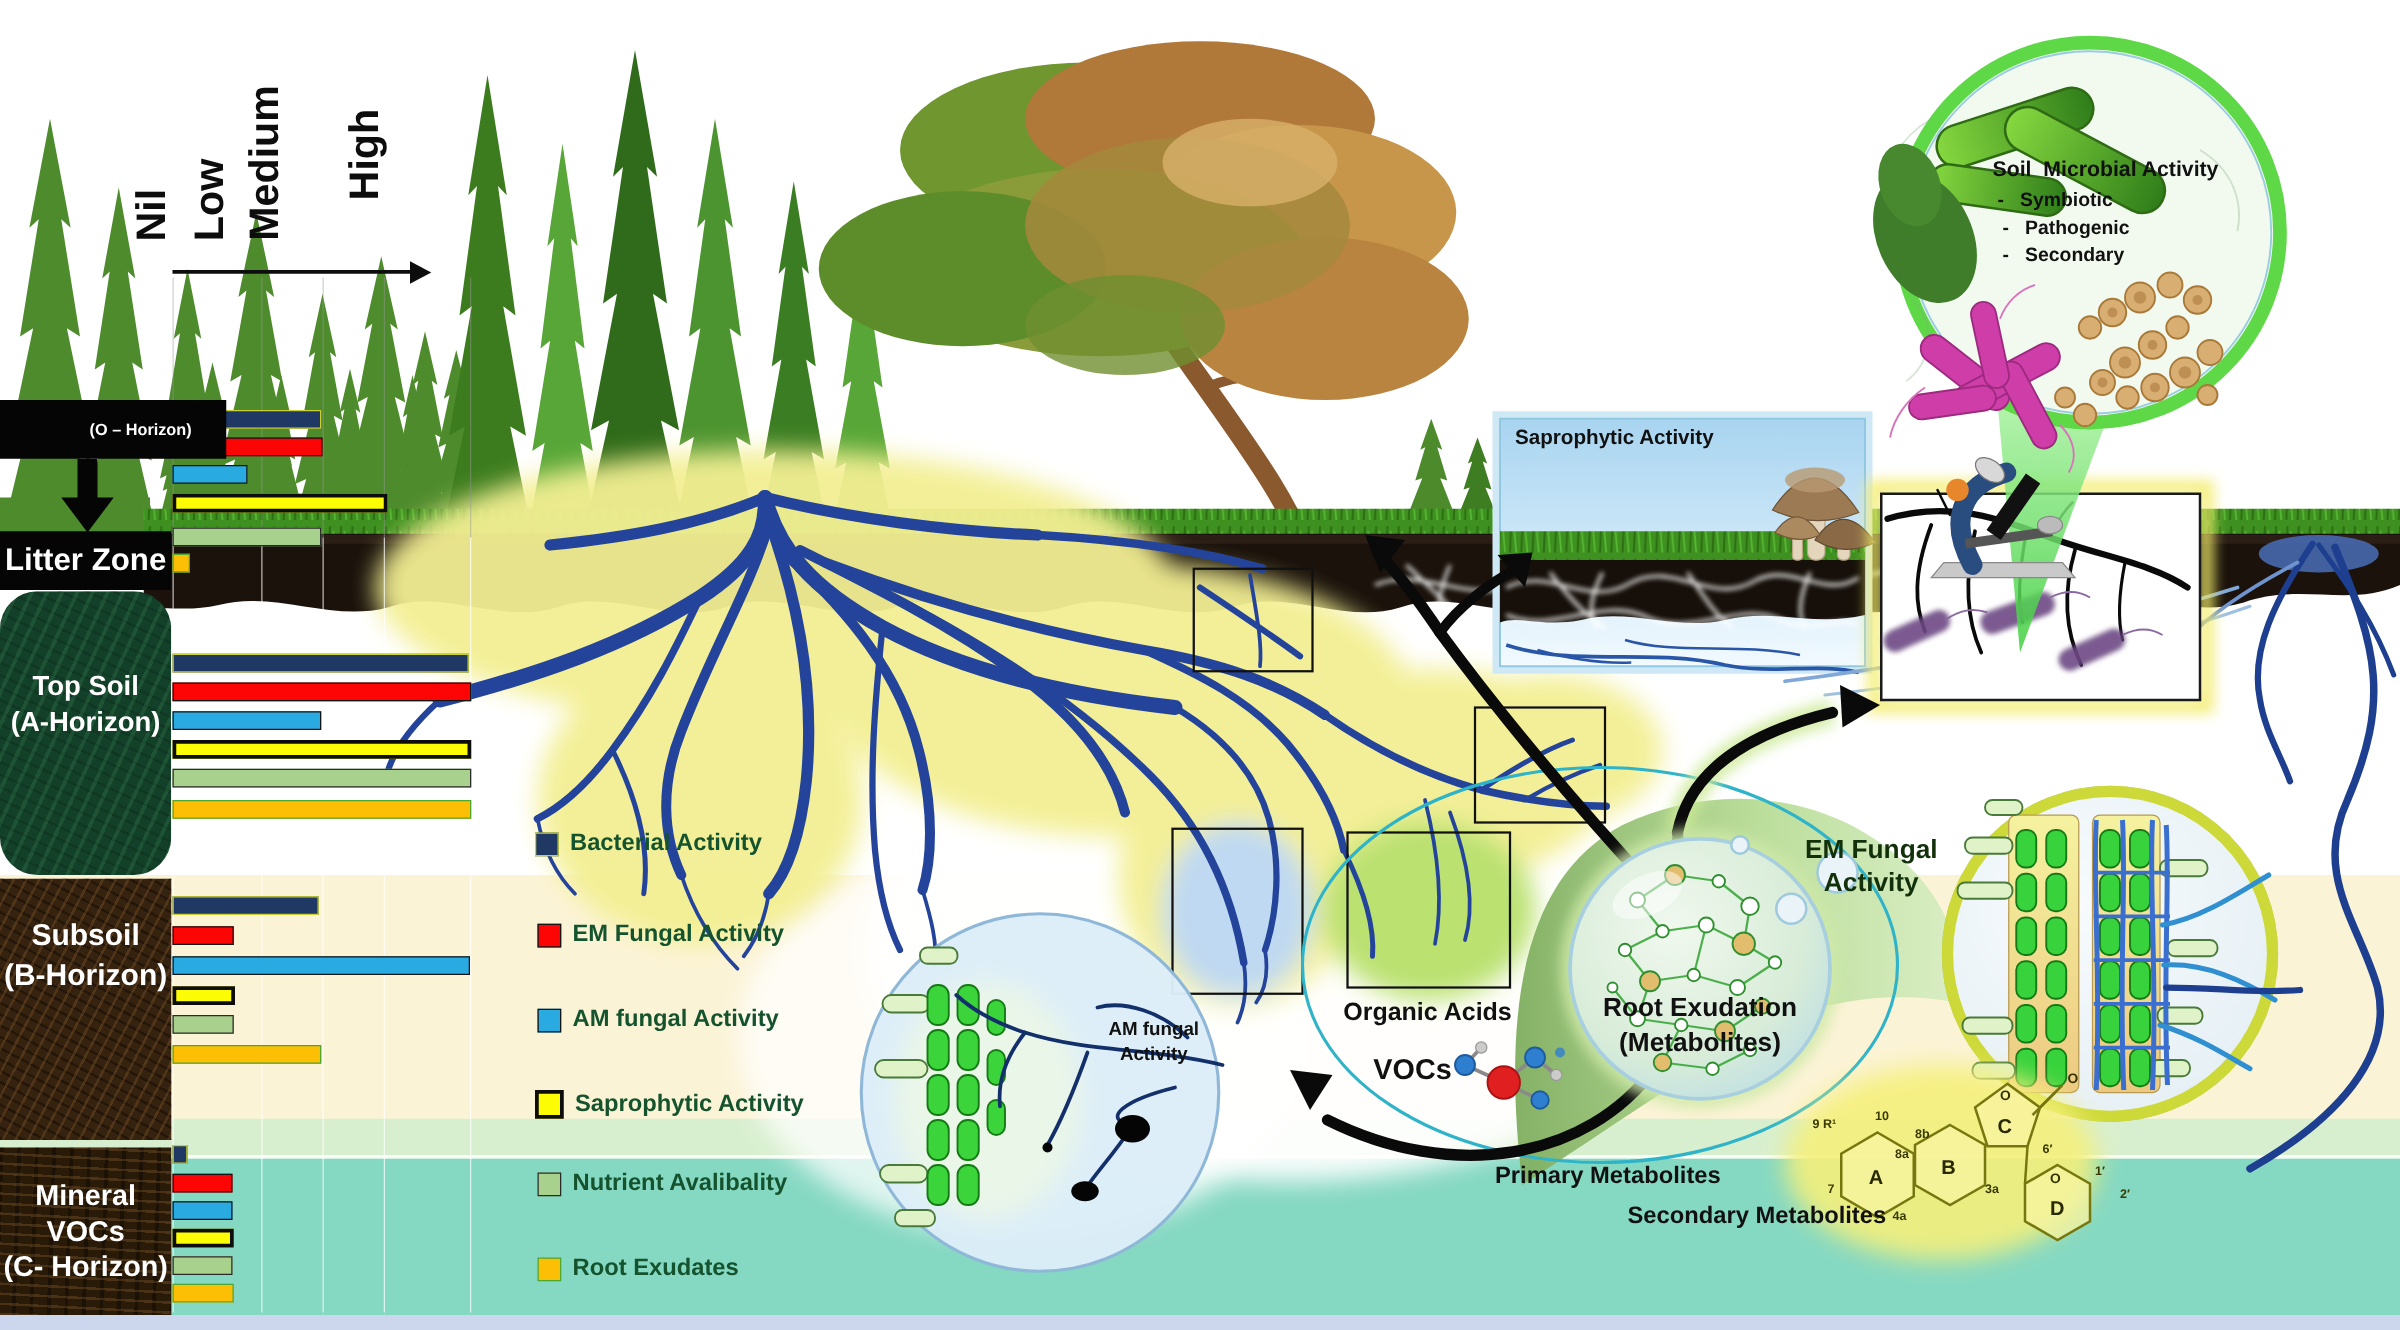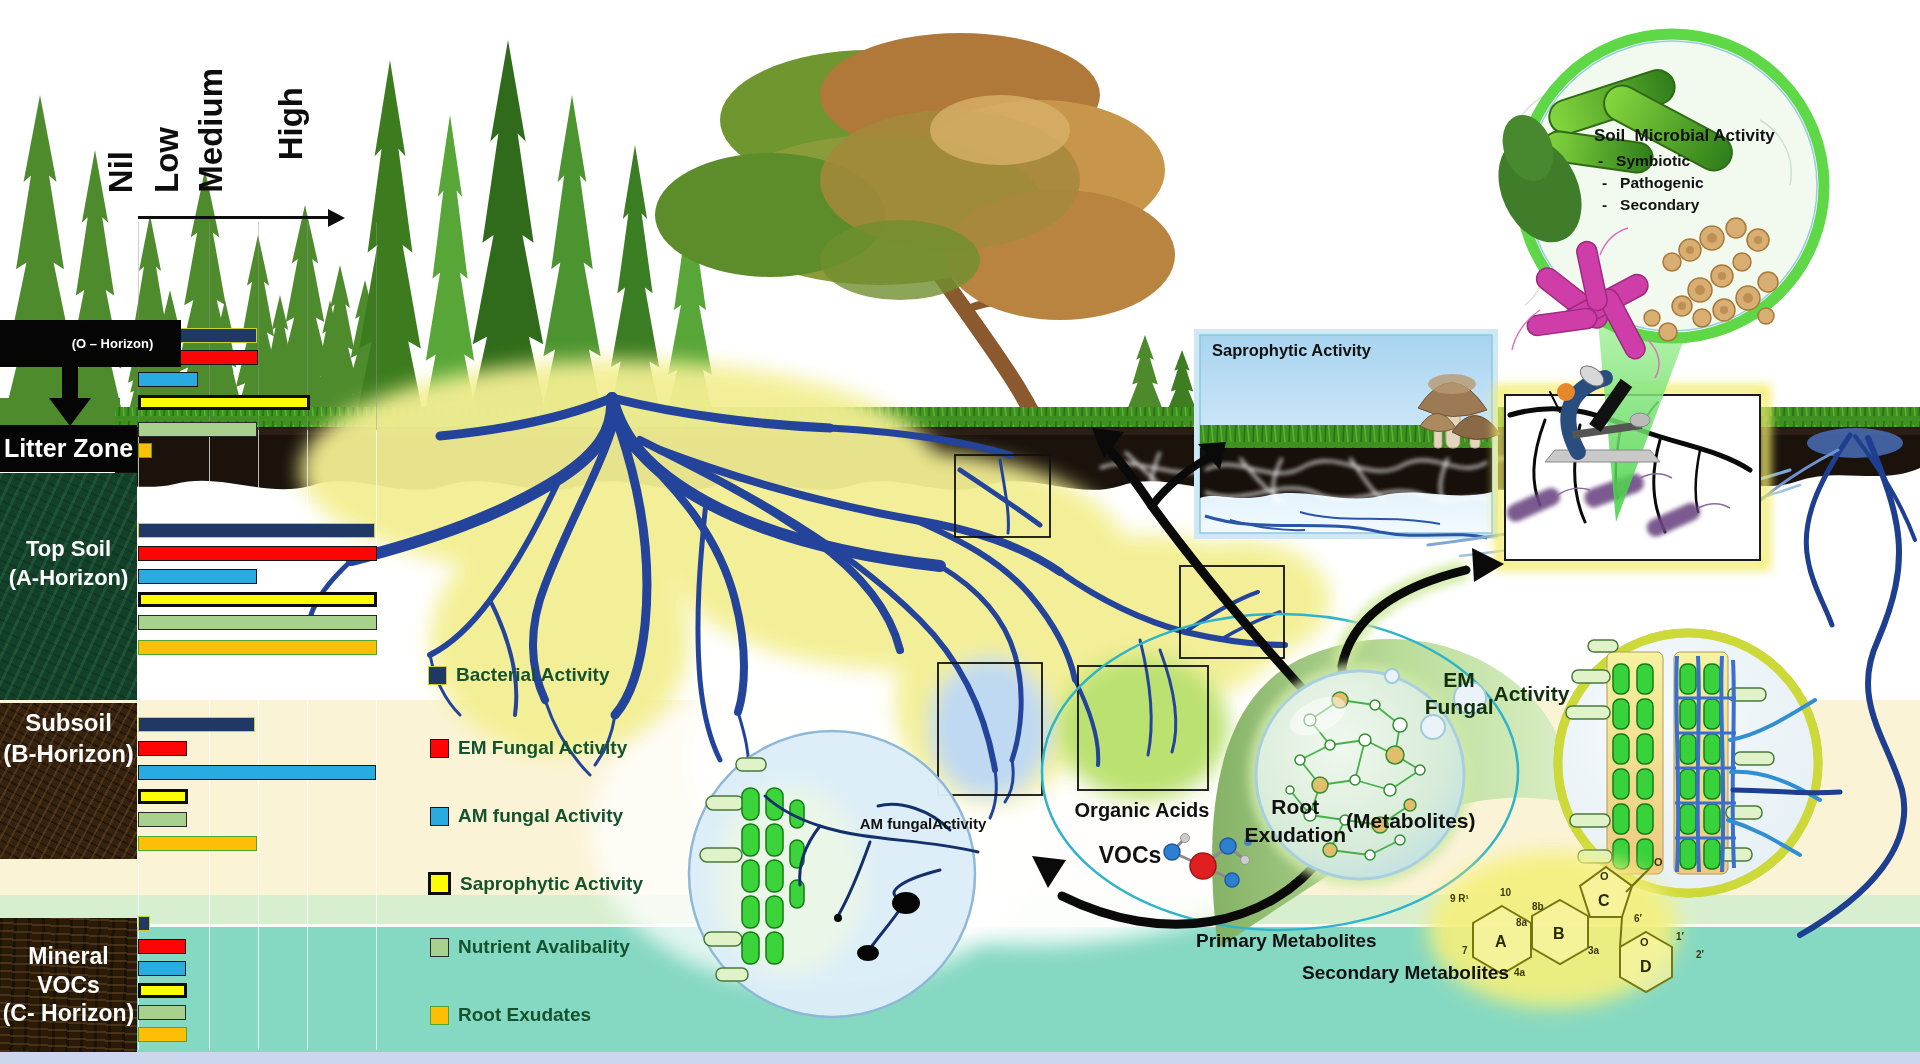--- a/index.html
+++ b/index.html
@@ -28,21 +28,21 @@
   .axis-line{position:absolute;z-index:3;height:0;border-top:3px solid #0d0d0d;}
   .axis-head{position:absolute;z-index:3;width:0;height:0;
              border-left:17px solid #0d0d0d;border-top:9px solid rgba(0,0,0,0);border-bottom:9px solid rgba(0,0,0,0);}
   .down-arrow-shaft{position:absolute;z-index:6;background:#050505;}
   .down-arrow-head{position:absolute;z-index:6;width:0;height:0;
              border-top:28px solid #050505;border-left:21px solid rgba(0,0,0,0);border-right:21px solid rgba(0,0,0,0);}
   .leg-item{position:absolute;z-index:3;display:flex;align-items:center;gap:9px;}
   .leg-swatch{width:17px;height:17px;flex:0 0 auto;}
   .leg-label{font-weight:700;font-size:19px;color:#14532d;white-space:nowrap;}
   .bar{position:absolute;z-index:4;box-sizing:border-box;}
-  .center{display:flex;flex-direction:row;align-items:center;justify-content:center;text-align:center;}
+  .center{display:flex;flex-direction:column;align-items:center;justify-content:center;text-align:center;}
   .pre{white-space:pre;}
 </style>
 </head>
 <body>
 
 <div id="stage">
 
 <svg id="scene" width="1920" height="1064" viewBox="0 0 1920 1064">
   <defs>
     <filter id="b2" x="-30%" y="-30%" width="160%" height="160%">
@@ -589,25 +589,25 @@
 </svg>
 
 <div class="panel panel-black" style="top:320px;height:47px;font-size:13px;padding-left:44px;">
   <span>(O – Horizon)</span>
 </div>
 <div class="down-arrow-shaft" style="left:62px;top:367px;width:16px;height:33px;"></div>
 <div class="down-arrow-head" style="left:49px;top:398px;"></div>
 <div class="panel panel-black" style="top:425px;height:47px;font-size:25px;">
   <span>Litter Zone</span>
 </div>
-<div class="panel panel-topsoil" style="top:473px;height:227px;font-size:22px;line-height:1.3;padding-bottom:45px;box-sizing:border-box;">
+<div class="panel panel-topsoil" style="top:473px;height:227px;font-size:22px;line-height:1.3;padding-bottom:45px;box-sizing:border-box;border-radius:30px;">
   <div>Top Soil</div>
   <div>(A-Horizon)</div>
 </div>
-<div class="panel panel-subsoil" style="top:703px;height:156px;font-size:24px;line-height:1.3;padding-bottom:86px;box-sizing:border-box;">
+<div class="panel panel-subsoil" style="top:703px;height:209px;font-size:24px;line-height:1.3;padding-bottom:86px;box-sizing:border-box;">
   <div>Subsoil</div>
   <div>(B-Horizon)</div>
 </div>
 <div class="panel panel-mineral" style="top:918px;height:134px;font-size:23px;line-height:1.25;">
   <div>Mineral</div>
   <div>VOCs</div>
   <div>(C- Horizon)</div>
 </div>
 
 <div class="vlab" style="left:102px;bottom:871px;">Nil</div>

